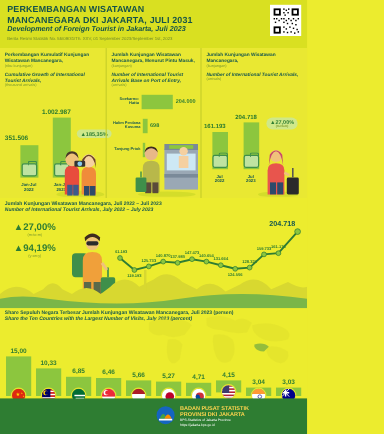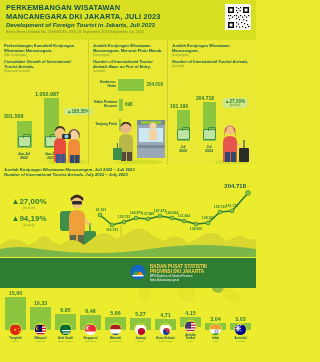--- a/index.html
+++ b/index.html
@@ -1,21 +1,21 @@
 <!DOCTYPE html>
 <html><head>
 <meta charset="utf-8">
 <style>
   * { box-sizing: border-box; margin:0; padding:0; }
   body {
     width:256px; height:362px; overflow:hidden;
     font-family:"Liberation Sans", sans-serif;
     background:#ecec2e;
   }
-  .page { position:relative; width:256px; height:288px; background:#e9e832; }
+  .page { position:relative; width:256px; height:362px; background:#e9e832; }
 
   
   .header { position:relative; height:40px; background:#d9e021; padding:4px 6px 0 6px; }
   .h-title { font-size:7.4px; font-weight:bold; color:#14524a; line-height:8.6px; letter-spacing:.15px; }
   .h-sub { font-size:6px; font-style:italic; font-weight:bold; color:#14524a; margin-top:1px; }
   .h-note { font-size:3.6px; color:#6f8a2a; margin-top:2px; }
   .qr { position:absolute; right:5px; top:4px; width:26px; height:26px; background:#fff; padding:1.5px; }
   .qr svg { display:block; }
 
   
@@ -51,21 +51,21 @@
   .monlabel { position:absolute; font-size:5px; font-weight:bold; color:#2a7a2f; white-space:nowrap; }
   .monfoot { position:absolute; bottom:0; font-size:3.6px; font-weight:bold; color:#17584f; text-align:center; width:20px; line-height:4.4px; }
 
   
   .people { position:absolute; pointer-events:none; }
 
   
   .middle { position:relative; height:92px; background:#ecec2e; overflow:hidden; }
   .m-title { font-size:4.2px; font-weight:bold; color:#17584f; padding:2px 0 0 4px; line-height:5px; }
   .m-titleit { font-size:4.2px; font-weight:bold; font-style:italic; color:#17584f; padding-left:4px; line-height:5px; }
-  .growthbox { position:absolute; left:6px; top:32px; width:46px; }
+  .growthbox { position:absolute; left:6px; top:20px; width:46px; }
   .gitem { text-align:center; margin-bottom:4px; }
   .gval { font-size:8px; font-weight:bold; color:#2f7d33; }
   .gcap { font-size:3.2px; color:#7d9a2c; }
   .linechart { position:absolute; left:96px; top:16px; width:158px; height:56px; }
   .hill { position:absolute; bottom:0; left:0; width:256px; height:38px; }
 
   
   .share { position:relative; height:88px; background:#ecec2e; }
   .s-title { font-size:4.2px; font-weight:bold; color:#17584f; padding:1px 0 0 4px; line-height:5px; }
   .s-titleit { font-size:4.2px; font-weight:bold; font-style:italic; color:#17584f; padding-left:4px; line-height:5px; }
@@ -87,21 +87,21 @@
   .bps3 { font-size:2.8px; color:#fff; }
   .bps4 { font-size:2.8px; color:#fff; }
 </style>
 </head>
 <body>
 
 <div class="page">
 
   <div class="header">
     <div class="h-title">PERKEMBANGAN WISATAWAN</div>
-    <div class="h-title">MANCANEGARA DKI JAKARTA, JULI 2023</div>
+    <div class="h-title">MANCANEGARA DKI JAKARTA, JULI 2031</div>
     <div class="h-sub">Development of Foreign Tourist in Jakarta, Juli 2023</div>
     <div class="h-note">Berita Resmi Statistik No. 55/09/31/Th. XXV, 01 September 2023/September 1st, 2023</div>
     <div class="qr">
       <svg width="23" height="23" viewBox="0 0 23 23">
         <rect width="23" height="23" fill="#fff"></rect>
         <g fill="#000">
           <rect x="1" y="1" width="6" height="6"></rect>
             <rect x="2.5" y="2.5" width="3" height="3" fill="#fff"></rect>
           <rect x="16" y="1" width="6" height="6"></rect>
             <rect x="17.5" y="2.5" width="3" height="3" fill="#fff"></rect>

